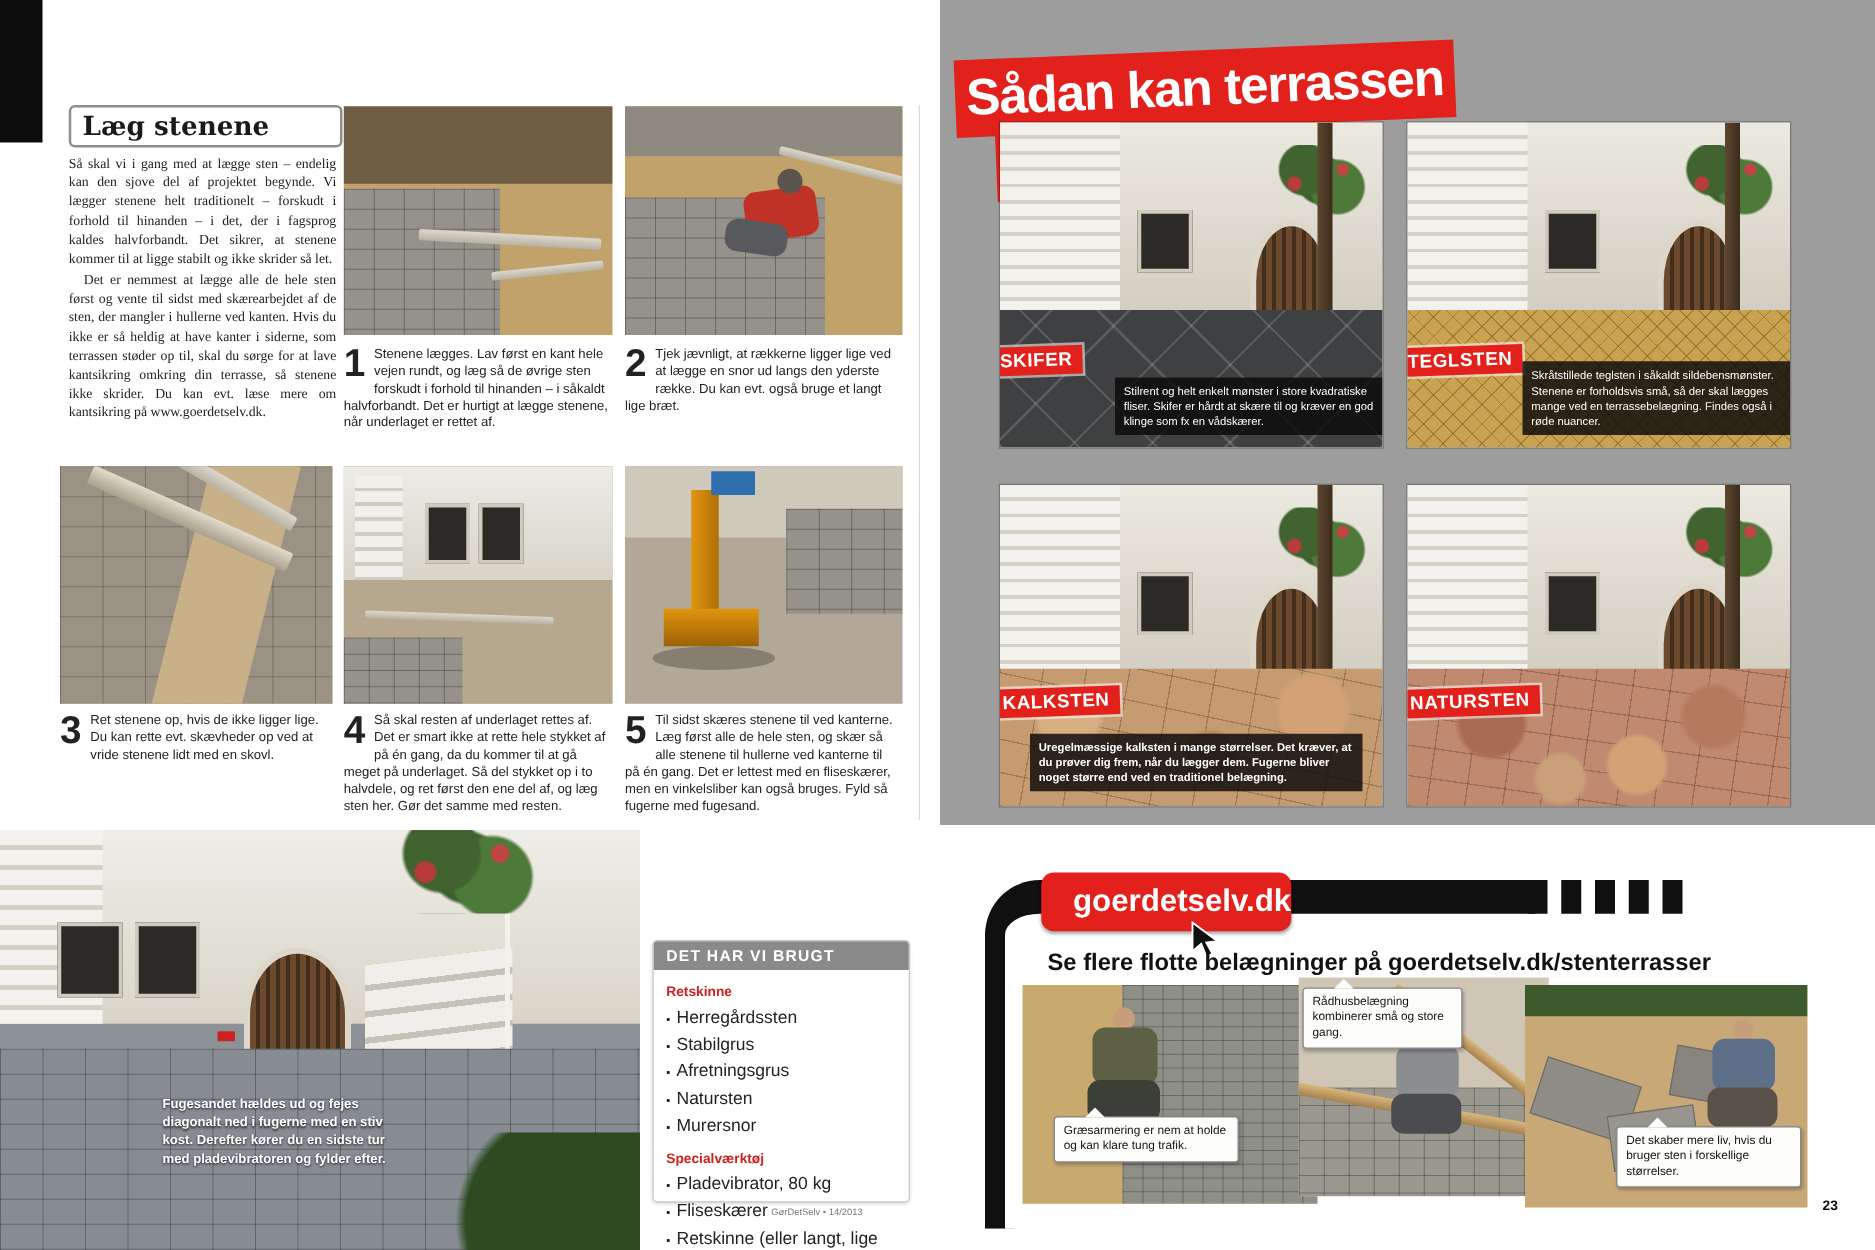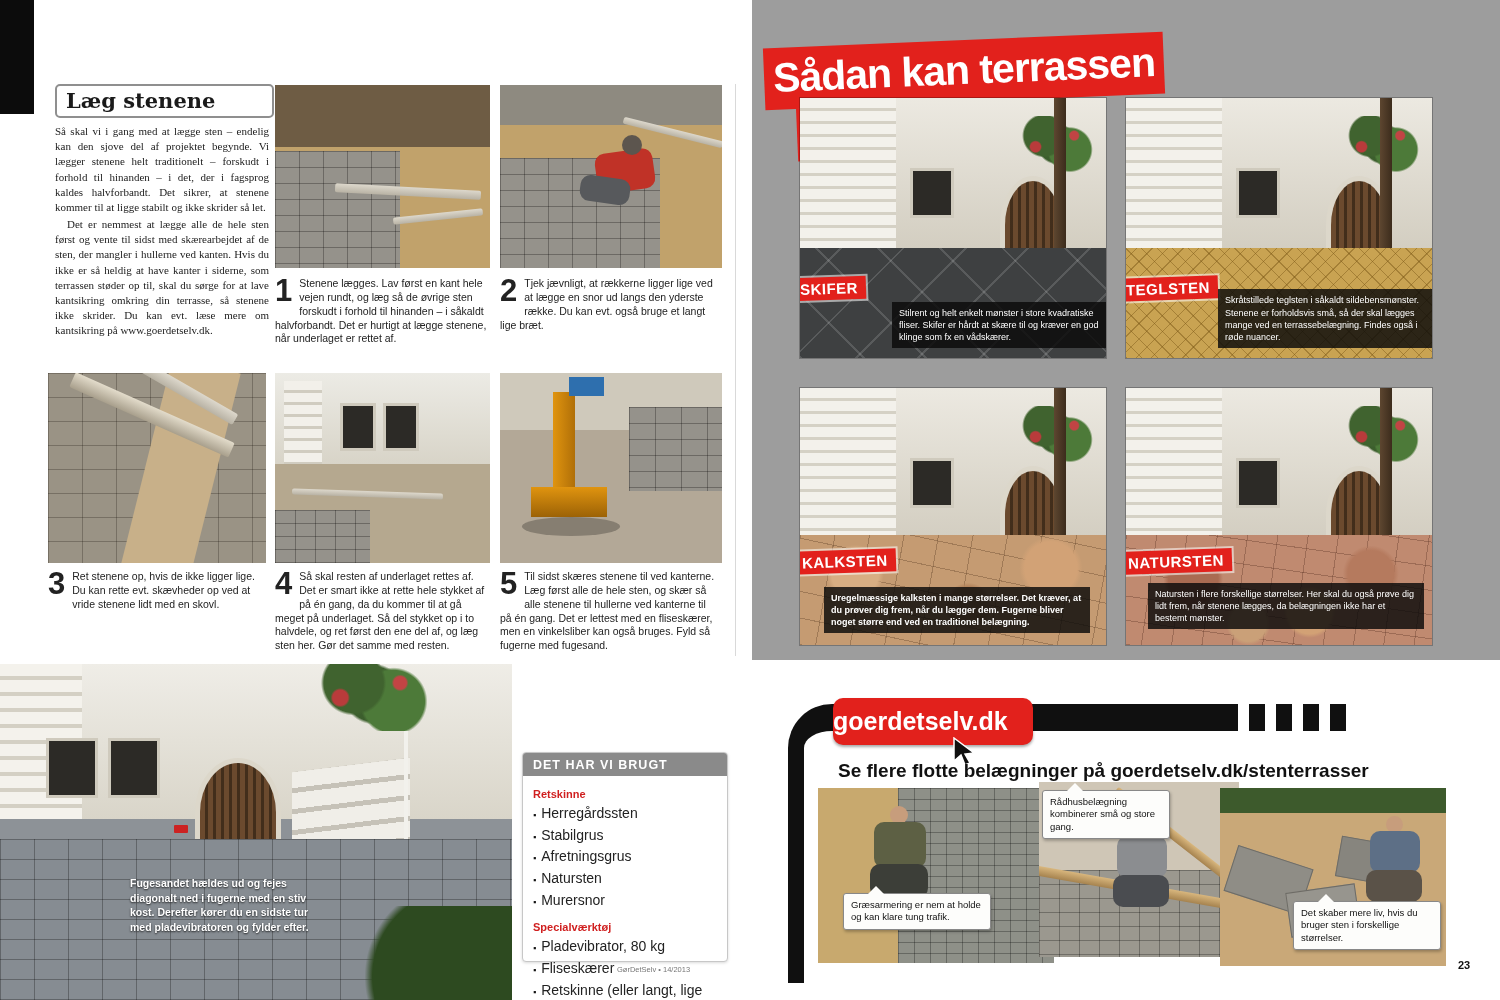--- a/index.html
+++ b/index.html
@@ -79,21 +79,21 @@
      repeating-linear-gradient(8deg,rgba(90,50,35,.35) 0 1px,transparent 1px 24px),
      repeating-linear-gradient(98deg,rgba(90,50,35,.35) 0 1px,transparent 1px 30px);}
 
   .v-label{position:absolute;background:#e2211c;color:#fff;font-weight:800;font-size:15px;letter-spacing:.5px;
            padding:3px 8px;transform:rotate(-2deg);box-shadow:0 0 0 2px rgba(255,255,255,.55);}
   .v-cap{position:absolute;background:rgba(10,10,10,.82);color:#fff;font-size:9px;line-height:1.35;padding:5px 7px;}
 
   .banner-corner{left:788px;top:704px;width:424px;height:252px;border-left:16px solid #101010;border-top:27px solid #101010;border-top-left-radius:44px;}
   .dash{width:16px;height:27px;background:#101010;display:inline-block;margin-right:11px;}
   .logo-chip{left:833px;top:698px;width:200px;height:47px;background:#e2211c;border-radius:10px;color:#fff;
-             font-weight:800;font-size:25px;text-align:left;line-height:46px;box-shadow:0 2px 3px rgba(0,0,0,.35);}
+             font-weight:800;font-size:25px;text-align:right;line-height:46px;box-shadow:0 2px 3px rgba(0,0,0,.35);}
   .tagline{left:838px;top:760px;font-weight:800;font-size:19px;color:#111;}
 
   .bubble{position:absolute;background:#fdfdfb;border:1px solid #888;border-radius:3px;font-size:9.5px;line-height:1.3;
           padding:5px 7px;color:#111;box-shadow:1px 2px 3px rgba(0,0,0,.25);}
   .bubble::after{content:"";position:absolute;top:-8px;left:24px;border:8px solid transparent;border-bottom-color:#fdfdfb;border-top:none;}
 
   .person-head{border-radius:50%;background:#c79d7c;}
   .person-body{border-radius:10px;}
 
   .website{font-size:8px;color:#555;}
@@ -257,21 +257,20 @@
 
   <div class="abs tscene" style="left:1126px;top:388px;width:306px;height:257px;">
     <div class="abs t-wall"></div>
     <div class="abs t-siding"></div>
     <div class="abs t-win" style="left:110px;top:70px;width:38px;height:44px;"></div>
     <div class="abs t-arch" style="left:200px;top:78px;width:56px;height:72px;"></div>
     <div class="abs t-plant" style="right:6px;top:18px;width:86px;height:56px;"></div>
     <div class="abs t-post" style="right:40px;top:0;width:12px;height:150px;"></div>
     <div class="abs t-floor floor-natur"></div>
     <div class="v-label" style="left:-6px;bottom:72px;">NATURSTEN</div>
-    <div class="v-cap" style="left:22px;bottom:16px;width:262px;">Natursten i flere forskellige størrelser. Her skal du også prøve dig lidt frem, når stenene lægges, da belægningen ikke har et bestemt mønster.</div>
   </div>
 
   <div class="abs banner-corner"></div>
   <div class="abs" style="left:1222px;top:704px;">
     <span class="dash"></span><span class="dash"></span><span class="dash"></span><span class="dash"></span><span class="dash"></span>
   </div>
   <div class="abs logo-chip">goerdetselv.dk</div>
   <svg class="abs" style="left:952px;top:737px;" width="26" height="28" viewBox="0 0 26 28">
     <polygon points="2,1 22,16 13,17 18,26 13,28 9,18 2,24" fill="#101010" stroke="#ffffff" stroke-width="1.5"></polygon>
   </svg>

